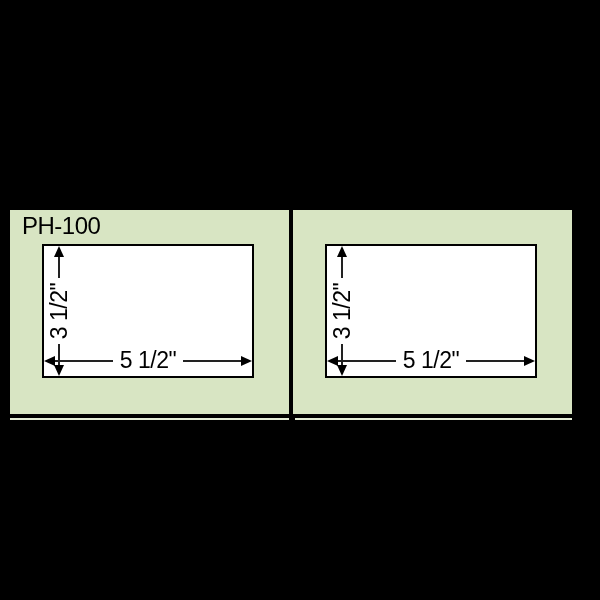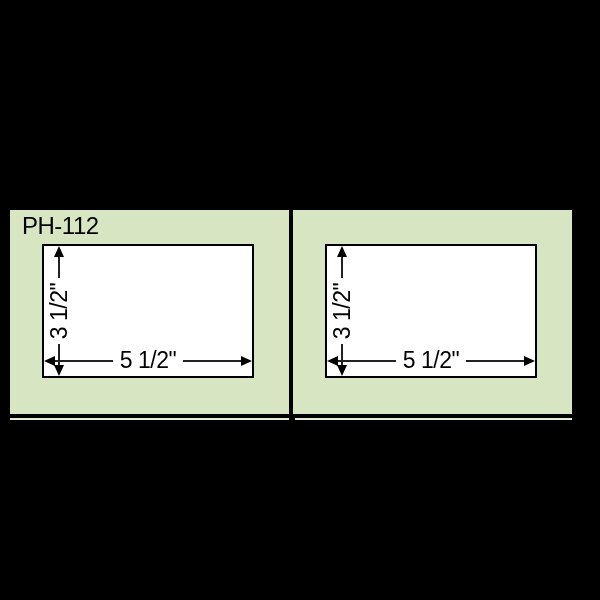--- a/index.html
+++ b/index.html
@@ -63,21 +63,21 @@
   .sliver{position:absolute;top:418px;height:2px;background:var(--sliver-green);}
   .sliver-left{left:10px;width:279px;}
   .sliver-right{left:295px;width:277px;}
 </style>
 </head>
 <body>
 
 <div class="stage">
 
   <div class="panel panel-left">
-    <div class="panel-title">PH-112</div>
+    <div class="panel-title">PH-100</div>
     <div class="pocket">
       <div class="vdim">
         <div class="ah ah-up"></div>
         <div class="vline"></div>
         <div class="vtext">
           <span>3 1/2"</span>
         </div>
         <div class="vline"></div>
         <div class="ah ah-down"></div>
       </div>

